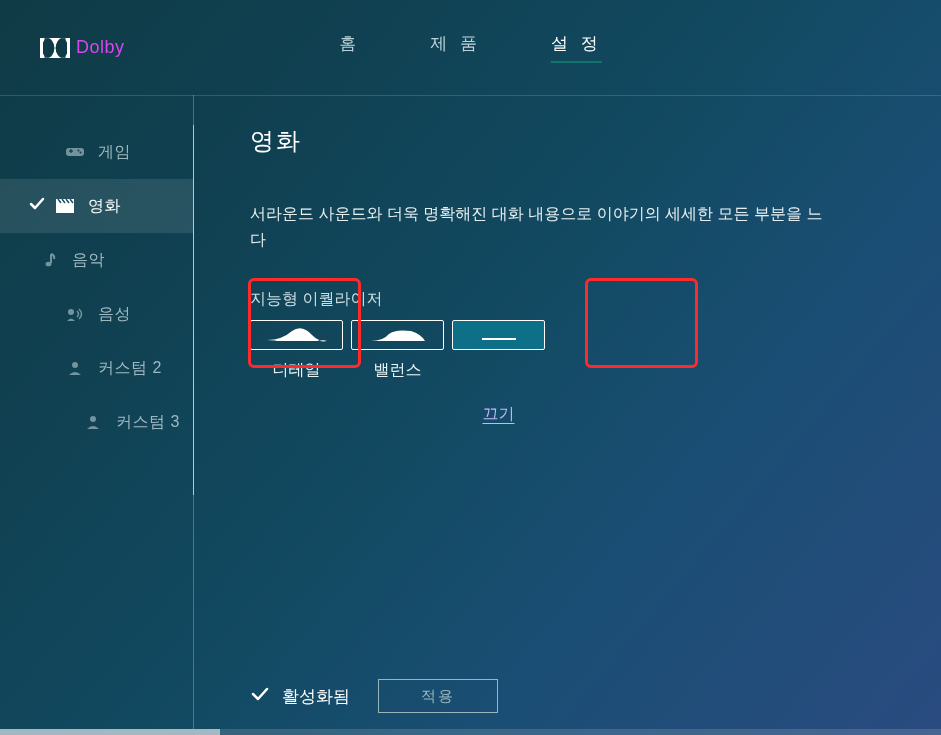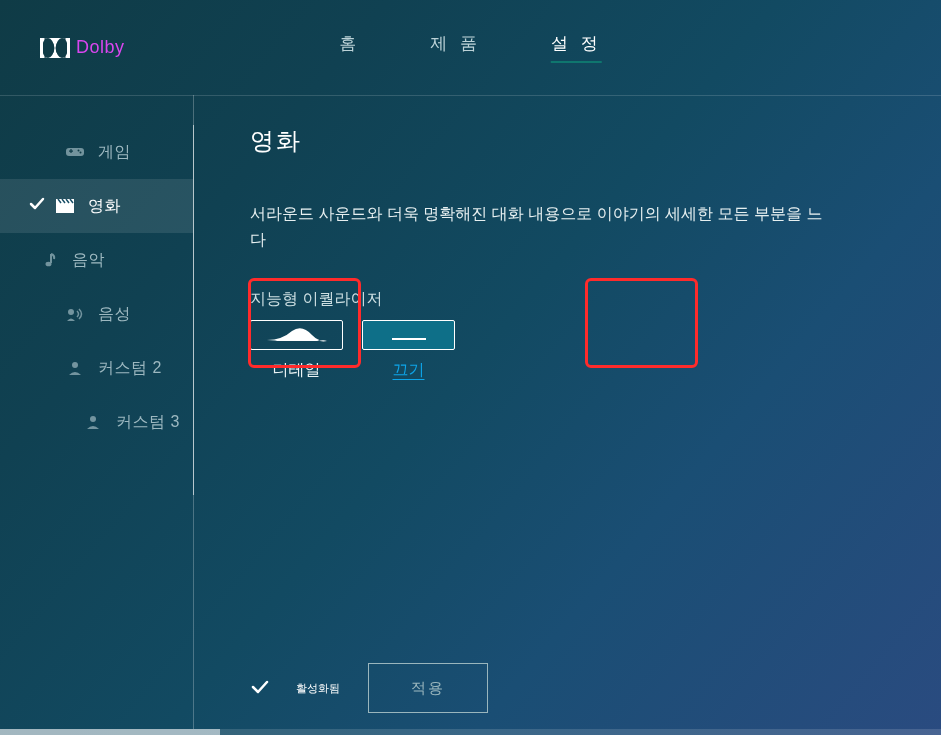--- a/index.html
+++ b/index.html
@@ -108,21 +108,21 @@
   .content {
     flex:1;
     padding: 30px 0 0 56px;
     color: #fff;
     position:relative;
   }
   .title { font-size: 24px; font-weight: 500; margin-bottom: 22px; letter-spacing: 2px;}
   .desc { font-size: 16px; color: #e6eff0; line-height: 26px; max-width: 700px; margin-bottom: 36px; }
   .eq-label { font-size: 16px; color: #cddfe2; margin-bottom: 4px; }
 
-  .eq-row { display:flex; gap: 19px; }
+  .eq-row { display:flex; gap: 8px; }
   .eq-item {
     width: 93px;
     display:flex;
     flex-direction:column;
     align-items:center;
     gap: 10px;
     padding: 6px 0 8px 0;
   }
   .eq-box {
     width: 93px;
@@ -130,21 +130,21 @@
     border: 1.5px solid #fff;
     border-radius: 2px;
     background: transparent;
     display:flex;
     align-items:center;
     justify-content:center;
     position:relative;
   }
   .eq-box.selected { background: #0e6f88; border-color:#fff; }
   .eq-text { font-size: 16px; color:#ebf4f5; }
-  .eq-text.selected { color:#0ea5e9; font-weight:500; text-decoration: underline; text-underline-offset: 4px;}
+  .eq-text.selected { color:#c4b5fd; font-weight:500; text-decoration: underline; text-underline-offset: 4px; margin-top: 44px;}
   .highlight-box {
     position:absolute;
     border: 3px solid #ff2b2b;
     border-radius: 6px;
     pointer-events:none;
   }
   .hl1 { left:248px; top:278px; width:113px; height:90px; }
   .hl2 { left:585px; top:278px; width:113px; height:90px; }
 
   
@@ -152,27 +152,27 @@
     position:absolute;
     left: 250px;
     bottom: 22px;
     display:flex;
     align-items:center;
     gap: 28px;
   }
   .status {
     display:flex;
     align-items:center;
-    gap: 26px;
-    font-size: 11px;
+    gap: 12px;
+    font-size: 17px;
     color:#fff;
   }
   .btn {
     width: 120px;
-    height: 50px;
+    height: 34px;
     border: 1.5px solid #9ab6bd;
     color: #9ab6bd;
     background: transparent;
     font-size: 15px;
     letter-spacing: 2px;
     display:flex;
     align-items:center;
     justify-content:center;
     cursor: default;
   }
@@ -308,20 +308,28 @@
         <div class="eq-box">
           <svg width="70" height="20" viewBox="0 0 70 20">
               <path d="M5 15 Q20 15 30 6 Q40 -1 50 10 Q58 18 65 15" stroke="none" fill="#fff"></path>
               <path d="M5 16 L65 16" stroke="#fff" stroke-width="0"></path>
               <path d="M5 16 Q22 16 32 7 Q40 1 48 10 Q56 18 65 16 L65 16 L5 16 Z" fill="#fff"></path>
             </svg>
         </div>
         <div class="eq-text">디테일</div>
       </div>
       <div class="eq-item">
+        <div class="eq-box">
+          <svg width="70" height="20" viewBox="0 0 70 20">
+              <path d="M8 16 Q20 16 26 9 Q32 4 48 6 Q58 9 62 16 Z" fill="#fff"></path>
+            </svg>
+        </div>
+        <div class="eq-text">밸런스</div>
+      </div>
+      <div class="eq-item">
         <div class="eq-box selected">
           <svg width="70" height="20" viewBox="0 0 70 20">
               <line x1="18" y1="14" x2="52" y2="14" stroke="#fff" stroke-width="2"></line>
             </svg>
         </div>
         <div class="eq-text selected">끄기</div>
       </div>
     </div>
   </div>
 </div>

